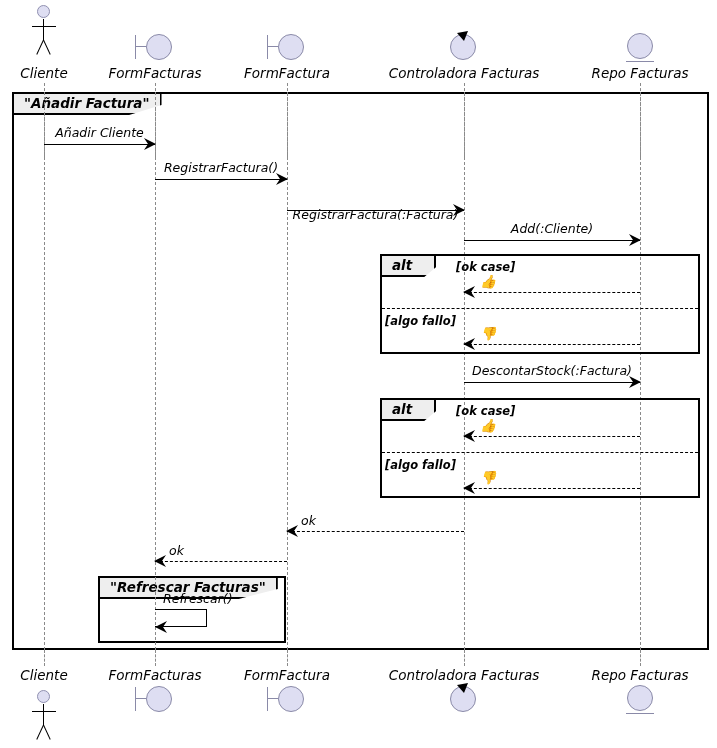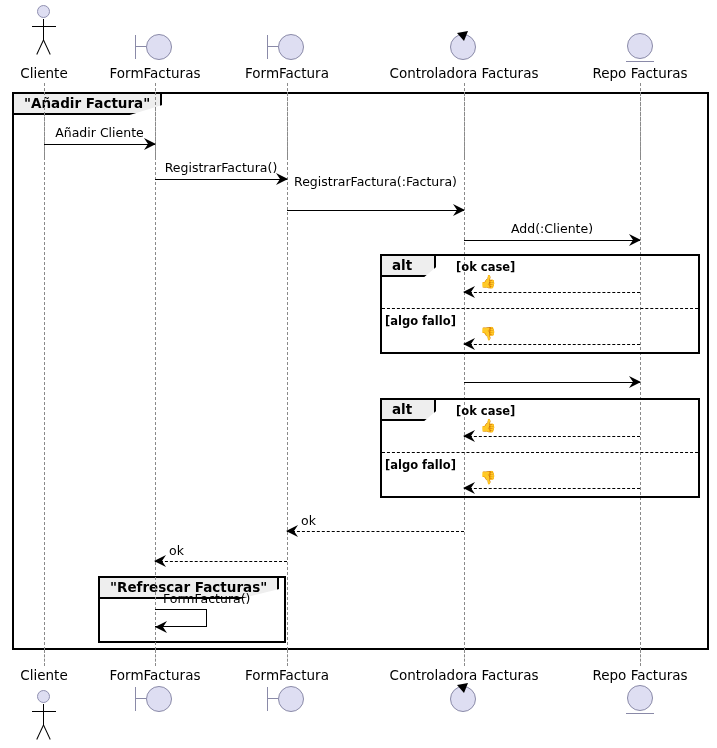--- a/index.html
+++ b/index.html
@@ -9,20 +9,21 @@
   }
   body {
     font-family: "DejaVu Sans", sans-serif;
   }
   #diagram {
     position: relative;
     width: 717px;
     height: 748px;
     background: #ffffff;
     overflow: hidden;
+    font-style: italic;
   }
   .p-label {
     position: absolute;
     transform: translateX(-50%);
     white-space: nowrap;
     font-size: 13.5px;
     color: #000000;
     font-family: "DejaVu Sans", sans-serif;
   }
   .icon-wrap {
@@ -347,40 +348,41 @@
     <div class="msg-label" style="left: 99.5px; top: 125px;">Añadir Cliente</div>
     <div class="msg-line" style="left: 155px; top: 179px; width: 132px;"></div>
     <svg width="14" height="14" style="position: absolute; top: 172px; left: 275px;">
       <path d="M1 1 L13 7 L1 13 L5 7 Z" fill="#000000"></path>
     </svg>
     <div class="msg-label" style="left: 221px; top: 160px;">RegistrarFactura()</div>
     <div class="msg-line" style="left: 287px; top: 210px; width: 177px;"></div>
     <svg width="14" height="14" style="position: absolute; top: 203px; left: 452px;">
       <path d="M1 1 L13 7 L1 13 L5 7 Z" fill="#000000"></path>
     </svg>
-    <div class="msg-label" style="left: 375.5px; top: 174px; text-align: right;">RegistrarFactura(:Factura)</div>
+    <div class="msg-label" style="left: 375.5px; top: 207px; text-align: right;">RegistrarFactura(:Factura)</div>
     <div class="msg-line" style="left: 464px; top: 240px; width: 176px;"></div>
     <svg width="14" height="14" style="position: absolute; top: 233px; left: 628px;">
       <path d="M1 1 L13 7 L1 13 L5 7 Z" fill="#000000"></path>
     </svg>
     <div class="msg-label" style="left: 552px; top: 221px;">Add(:Cliente)</div>
     <div class="msg-line dashed" style="left: 464px; top: 292px; width: 176px;"></div>
     <svg width="14" height="14" style="position: absolute; top: 285px; left: 462px;">
       <path d="M13 1 L1 7 L13 13 L9 7 Z" fill="#000000"></path>
     </svg>
     <div class="emoji-label" style="left: 488px; top: 275px;">👍</div>
     <div class="msg-line dashed" style="left: 464px; top: 344px; width: 176px;"></div>
     <svg width="14" height="14" style="position: absolute; top: 337px; left: 462px;">
       <path d="M13 1 L1 7 L13 13 L9 7 Z" fill="#000000"></path>
     </svg>
     <div class="emoji-label" style="left: 488px; top: 327px;">👎</div>
     <div class="msg-line" style="left: 464px; top: 382px; width: 176px;"></div>
     <svg width="14" height="14" style="position: absolute; top: 375px; left: 628px;">
       <path d="M1 1 L13 7 L1 13 L5 7 Z" fill="#000000"></path>
     </svg>
+    <div class="msg-label" style="left: 552px; top: 363px;">DescontarStock(:Factura)</div>
     <div class="msg-line dashed" style="left: 464px; top: 436px; width: 176px;"></div>
     <svg width="14" height="14" style="position: absolute; top: 429px; left: 462px;">
       <path d="M13 1 L1 7 L13 13 L9 7 Z" fill="#000000"></path>
     </svg>
     <div class="emoji-label" style="left: 488px; top: 419px;">👍</div>
     <div class="msg-line dashed" style="left: 464px; top: 488px; width: 176px;"></div>
     <svg width="14" height="14" style="position: absolute; top: 481px; left: 462px;">
       <path d="M13 1 L1 7 L13 13 L9 7 Z" fill="#000000"></path>
     </svg>
     <div class="emoji-label" style="left: 488px; top: 471px;">👎</div>
@@ -391,14 +393,14 @@
     <div class="msg-label left" style="left: 301px; top: 513px;">ok</div>
     <div class="msg-line dashed" style="left: 155px; top: 561px; width: 132px;"></div>
     <svg width="14" height="14" style="position: absolute; top: 554px; left: 153px;">
       <path d="M13 1 L1 7 L13 13 L9 7 Z" fill="#000000"></path>
     </svg>
     <div class="msg-label left" style="left: 169px; top: 543px;">ok</div>
     <div class="self-loop" style="left: 155px; top: 609px; width: 52px; height: 18px;"></div>
     <svg width="14" height="14" style="position: absolute; top: 620px; left: 154px;">
       <path d="M13 1 L1 7 L13 13 L9 7 Z" fill="#000000"></path>
     </svg>
-    <div class="msg-label left" style="left: 163px; top: 591px;">FormFactura()</div>
+    <div class="msg-label left" style="left: 163px; top: 591px;">Refrescar()</div>
   </div>
 
 </body></html>

